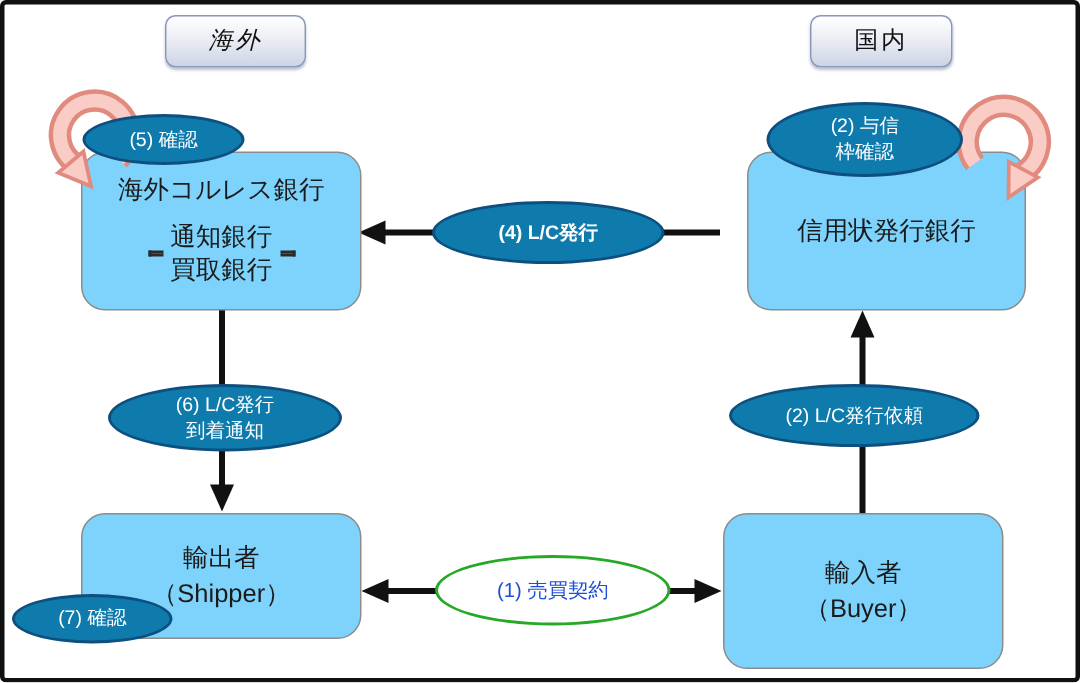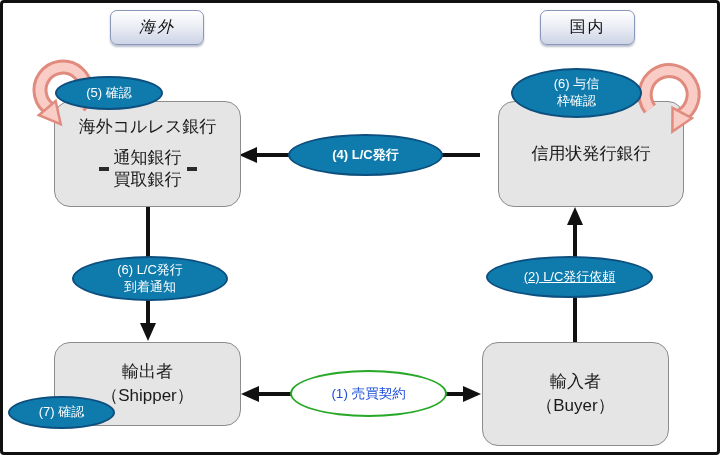--- a/index.html
+++ b/index.html
@@ -19,21 +19,21 @@
     font-size:16px; color:#111; letter-spacing:2px;
     background:linear-gradient(to bottom,#ffffff 0%,#eceef5 45%,#cdd4e6 100%);
     border:1.5px solid #8a96ba; border-radius:7px;
     box-shadow:0 1.5px 2px rgba(60,70,110,.35);
   }
   #label-overseas { left:110px; top:10px; width:92px; height:33px;font-style:italic; }
   #label-domestic { left:540px; top:10px; width:93px; height:33px; }
 
   
   .node {
-    position:absolute; background:#e5e5e5; border:1.5px solid #8c8c8c; border-radius:16px;
+    position:absolute; background:#7dd3fc; border:1.5px solid #8c8c8c; border-radius:16px;
     display:flex; flex-direction:column; align-items:center; justify-content:center;
     color:#1a1a1a; text-align:center; box-sizing:border-box;
   }
   .node-title, .node-sub { font-size:17px; line-height:1.4; }
   #node-correspondent { left:54px; top:101px; width:187px; height:106px; justify-content:flex-start; padding-top:13px; }
   #node-issuing      { left:483px; top:101px; width:186px; height:106px;margin-left:15px; }
   #node-exporter     { left:54px;  top:342px; width:187px; height:84px; }
   #node-importer     { left:482px; top:342px; width:187px; height:104px; }
 
   .bracket-group { display:flex; align-items:center; margin-top:5px; }
@@ -46,21 +46,21 @@
   .step {
     position:absolute; border-radius:50%;
     background:var(--step-fill); border:2px solid var(--step-border);
     color:#fff; display:flex; flex-direction:column; align-items:center; justify-content:center;
     font-size:13px; line-height:1.3; text-align:center; box-sizing:border-box; white-space:nowrap;
   }
   #step5 { left:55px;  top:76px;  width:108px; height:34px; }
   #step3 { left:511px; top:68px;  width:131px; height:50px; }
   #step4 { left:288px; top:134px; width:155px; height:42px;font-weight:bold; }
   #step6 { left:72px;  top:256px; width:156px; height:45px; }
-  #step2 { left:486px; top:256px; width:167px; height:42px;text-decoration:underline; }
+  #step2 { left:486px; top:256px; width:167px; height:42px; }
   #step7 { left:8px;   top:396px; width:107px; height:33px; }
   #step1 {
     left:290px; top:370px; width:157px; height:47px;
     background:#fff; border:2.5px solid var(--contract-border); color:#1d4ed8; font-size:13.5px;
   }
 </style>
 </head>
 <body>
 
 <div class="stage">
@@ -122,21 +122,21 @@
       <path d="M 650 109 A 24 24 0 1 1 680 116" stroke="var(--loop-fill)" stroke-width="9" fill="none"></path>
       <polygon points="-11,-9 11,-9 0,12" transform="translate(678,121) rotate(28)" fill="var(--loop-fill)" stroke="var(--loop-border)" stroke-width="2.5"></polygon>
     </g>
   </svg>
 
   <div class="step" id="step5">
     <div>(5) 確認</div>
   </div>
 
   <div class="step" id="step3">
-    <div>(6) 与信</div>
+    <div>(2) 与信</div>
     <div>枠確認</div>
   </div>
 
   <div class="step" id="step4">
     <div>(4) L/C発行</div>
   </div>
 
   <div class="step" id="step6">
     <div>(6) L/C発行</div>
     <div>到着通知</div>

